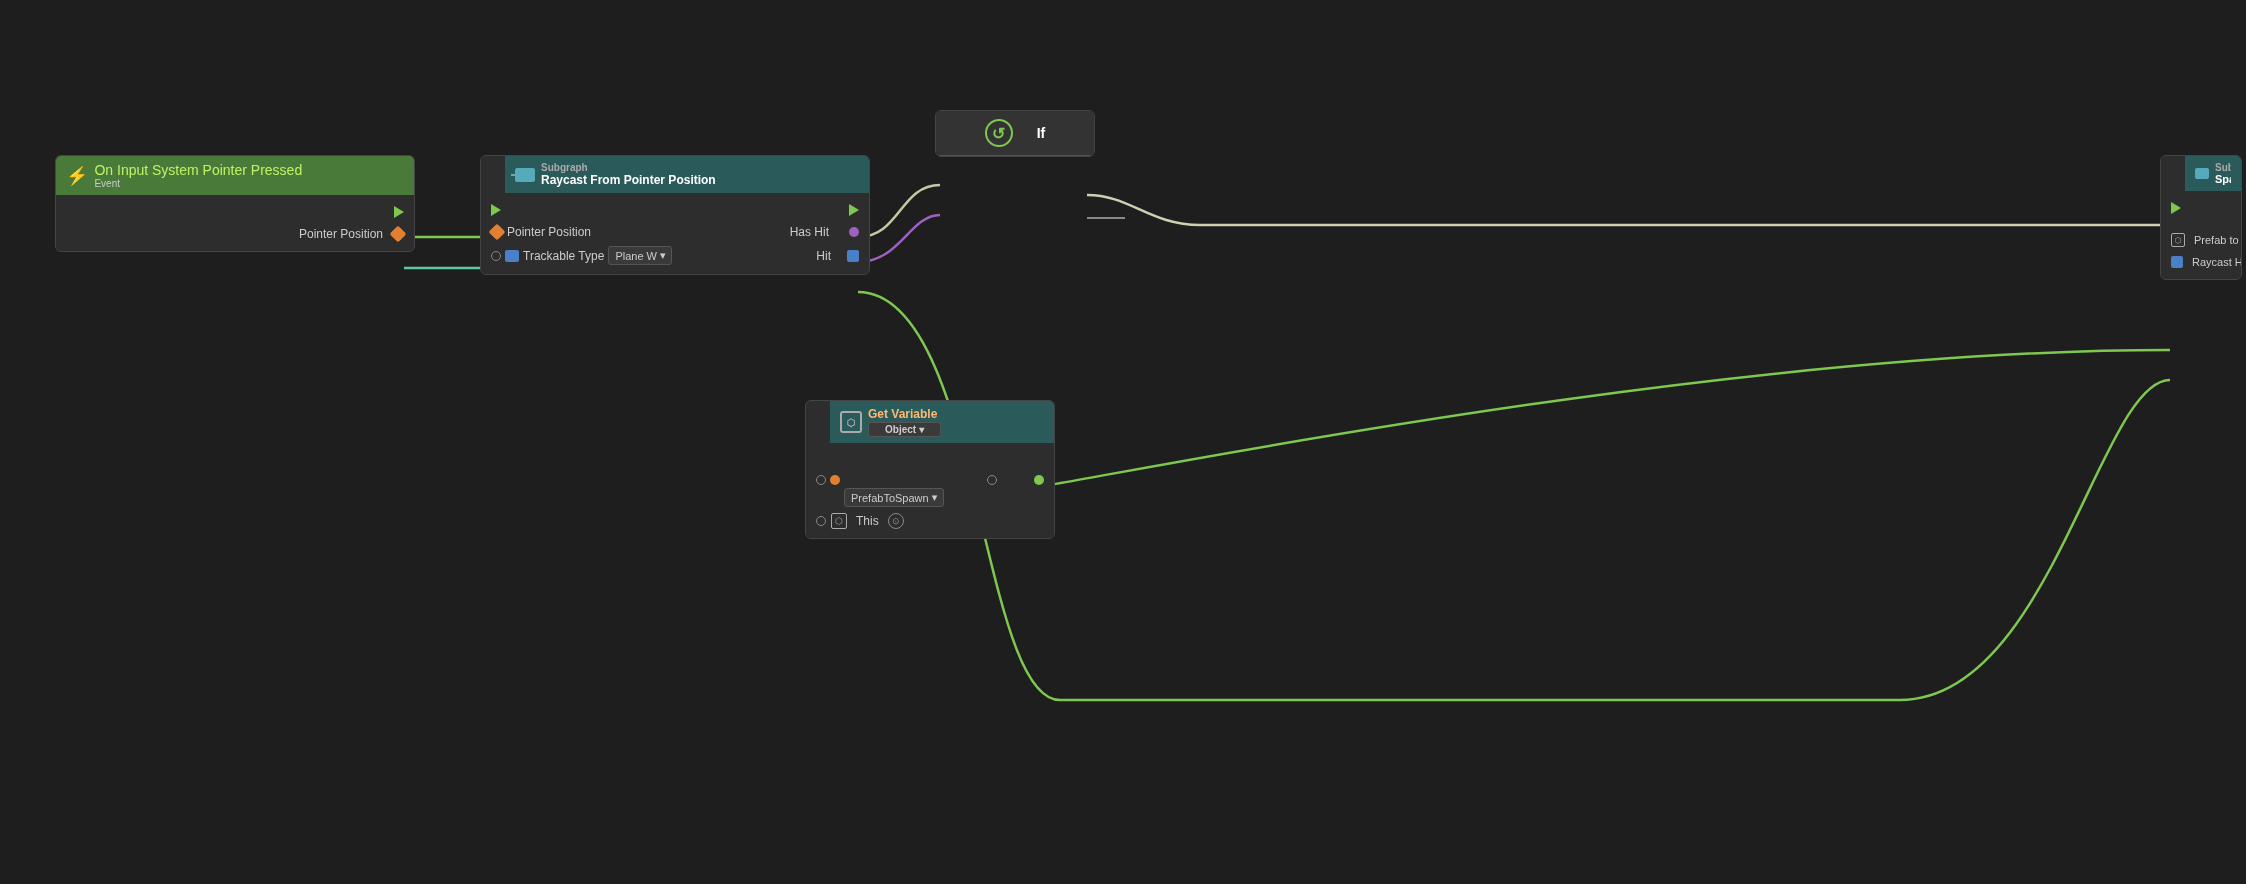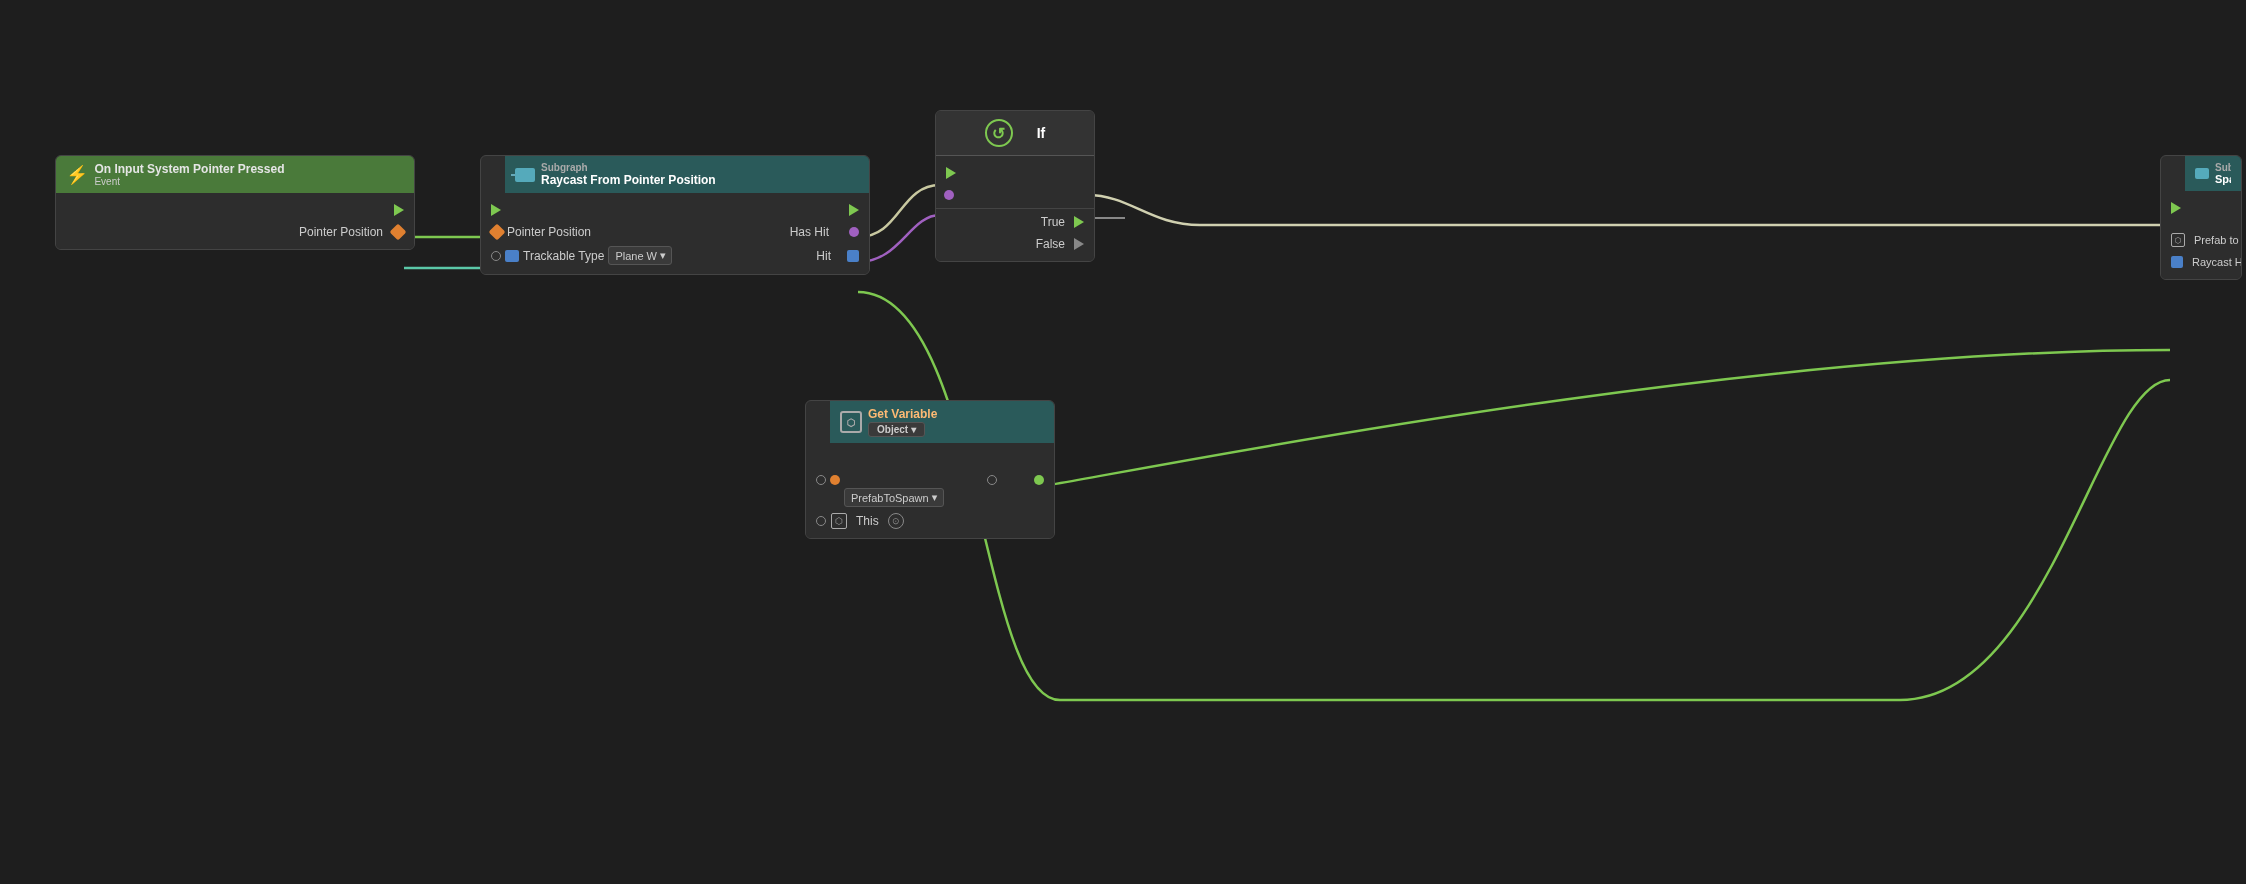--- a/index.html
+++ b/index.html
@@ -150,21 +150,21 @@
 
   <path d="M 1035 487 C 1060 487 1700 350 2170 350" stroke="#7ec850" stroke-width="2.5" fill="none"></path>
 
   <path d="M 940 185 L 940 185" stroke="#c8c8a0" stroke-width="2" fill="none"></path>
 </svg>
 
 <div class="node" style="left: 55px; top: 155px; width: 360px;">
   <div class="node-header node-header-green">
     <span class="event-icon">⚡</span>
     <div>
-      <div style="font-size:12px; font-weight:bold; color:#e5e5e5;">On Input System Pointer Pressed</div>
+      <div style="font-size:14px; font-weight:normal; color:#bef264;">On Input System Pointer Pressed</div>
       <div style="font-size:10px; color:#ccc; font-weight:normal;">Event</div>
     </div>
   </div>
   <div class="node-body">
 
     <div class="node-row output">
       <span class="arrow-port"></span>
     </div>
 
     <div class="node-row output">
@@ -216,49 +216,28 @@
       </span>
     </div>
   </div>
 </div>
 
 <div class="node" style="left: 935px; top: 110px; width: 160px;">
   <div class="node-header node-header-dark" style="background:#333; border-bottom:1px solid #555; justify-content:center; padding: 8px 10px;">
     <span style="width:28px;height:28px;border:2px solid #7ec850;border-radius:50%;display:flex;align-items:center;justify-content:center;color:#7ec850;font-size:16px;font-weight:bold;margin-right:6px;">↺</span>
     <span style="font-size:14px; font-weight:bold; color:#fff;margin-left:12px;">If</span>
   </div>
-  <div class="node-body">
-
-    <div class="node-row input">
-      <span class="arrow-port"></span>
-    </div>
-
-    <div class="node-row input" style="padding-left:8px;">
-      <span class="port port-purple"></span>
-    </div>
-    <hr class="node-separator">
-
-    <div class="node-row output">
-      <span style="color:#ccc; font-size:12px; margin-right:4px;">True</span>
-      <span class="arrow-port"></span>
-    </div>
-
-    <div class="node-row output">
-      <span style="color:#ccc; font-size:12px; margin-right:4px;">False</span>
-      <span style="display:inline-block; width:0; height:0; border-top:6px solid transparent; border-bottom:6px solid transparent; border-left:10px solid #888;"></span>
-    </div>
-  </div>
 </div>
 
 <div class="node" style="left: 805px; top: 400px; width: 250px;">
   <div class="node-header node-header-teal" style="background:#2a5a5a;">
     <span style="width:22px;height:22px;border:2px solid #aaa;border-radius:3px;display:inline-flex;align-items:center;justify-content:center;color:#aaa;font-size:10px;">⬡</span>
     <div>
       <div style="font-size:12px; font-weight:bold; color:#fdba74;">Get Variable</div>
-      <span class="dropdown" style="font-size:10px; margin-top:1px; padding: 1px 8px;">
+      <span class="dropdown" style="font-size:10px; margin-top:1px; padding: 1px 16px;">
         <span>Object</span>
         <span>▾</span>
       </span>
     </div>
   </div>
   <div class="node-body">
 
     <div class="node-row both">
       <span style="display:flex;align-items:center;gap:4px;">
         <span class="port-empty"></span>

